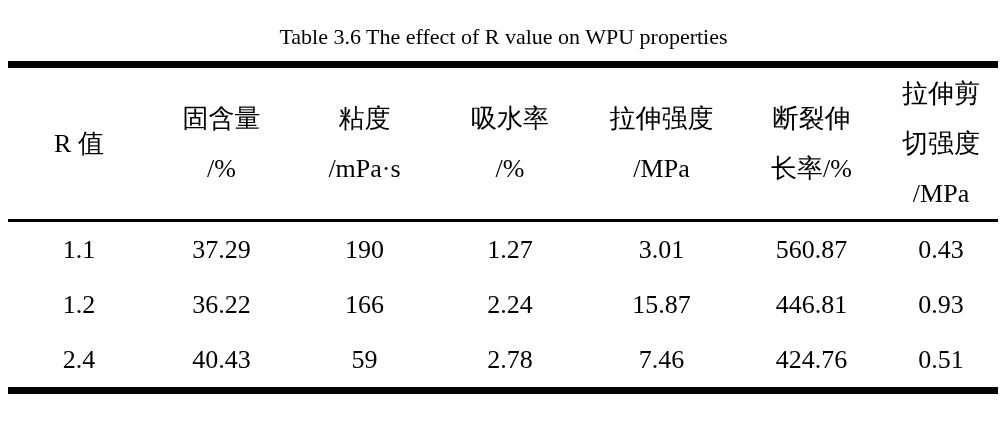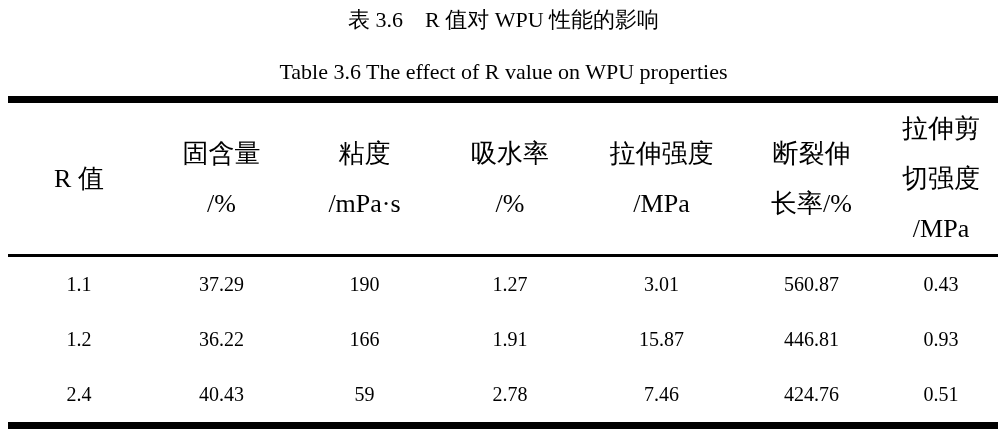--- a/index.html
+++ b/index.html
@@ -39,36 +39,35 @@
     border-bottom: 3px solid #000000;
     font-weight: normal;
     text-align: center;
     vertical-align: middle;
     padding: 0;
   }
   table.wpu-table td {
     height: 55px;
     text-align: center;
     vertical-align: middle;
-    font-size: 20px;
+    font-size: 26px;
     padding: 0;
   }
   .hl {
     font-size: 26px;
     line-height: 50px;
     text-align: center;
     white-space: pre;
   }
 </style>
 </head>
 <body>
 
 <div class="page">
 
-  <div class="caption-cn">表 3.6　R 值对 WPU 性能的影响</div>
 
   <div class="caption-en">Table 3.6 The effect of R value on WPU properties</div>
 
   <table class="wpu-table">
     <colgroup>
       <col style="width:142px">
       <col style="width:143px">
       <col style="width:143px">
       <col style="width:148px">
       <col style="width:155px">
@@ -114,21 +113,21 @@
         <td>190</td>
         <td>1.27</td>
         <td>3.01</td>
         <td>560.87</td>
         <td>0.43</td>
       </tr>
       <tr>
         <td>1.2</td>
         <td>36.22</td>
         <td>166</td>
-        <td>1.91</td>
+        <td>2.24</td>
         <td>15.87</td>
         <td>446.81</td>
         <td>0.93</td>
       </tr>
       <tr>
         <td>2.4</td>
         <td>40.43</td>
         <td>59</td>
         <td>2.78</td>
         <td>7.46</td>

